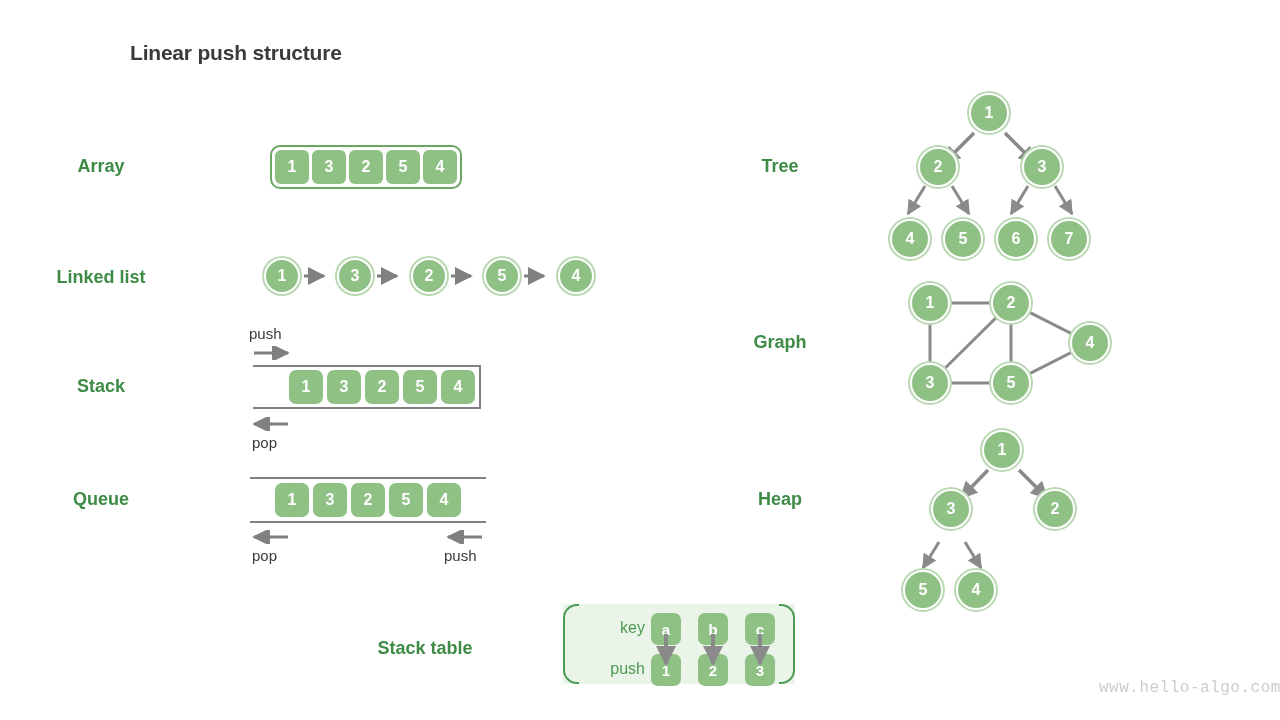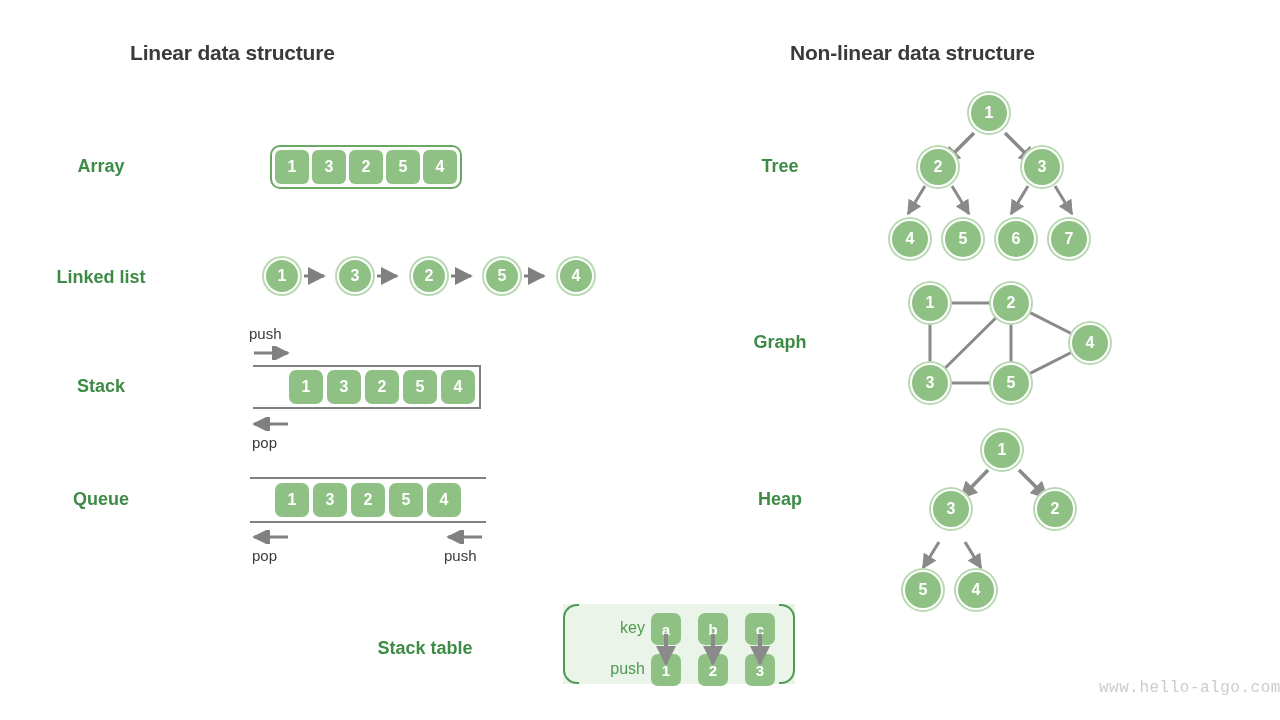--- a/index.html
+++ b/index.html
@@ -186,22 +186,21 @@
     color: #cccccc;
     letter-spacing: 0.5px;
     white-space: nowrap;
   }
 </style>
 </head>
 <body>
 
 <div class="stage">
 
-  <div class="abs col-title" style="left:130px; top:41px;">Linear data structure</div>
-  <div class="abs col-title" style="left:790px; top:41px;">Non-linear data structure</div>
+  <div class="abs col-title" style="left:130px; top:41px;">Linear push structure</div>
 
   <div class="abs row-label row-label-left" style="left:16px; top:156px;">Array</div>
   <div class="abs array-frame" style="left:270px; top:145px;">
     <div class="cell">1</div>
     <div class="cell">3</div>
     <div class="cell">2</div>
     <div class="cell">5</div>
     <div class="cell">4</div>
   </div>
 

